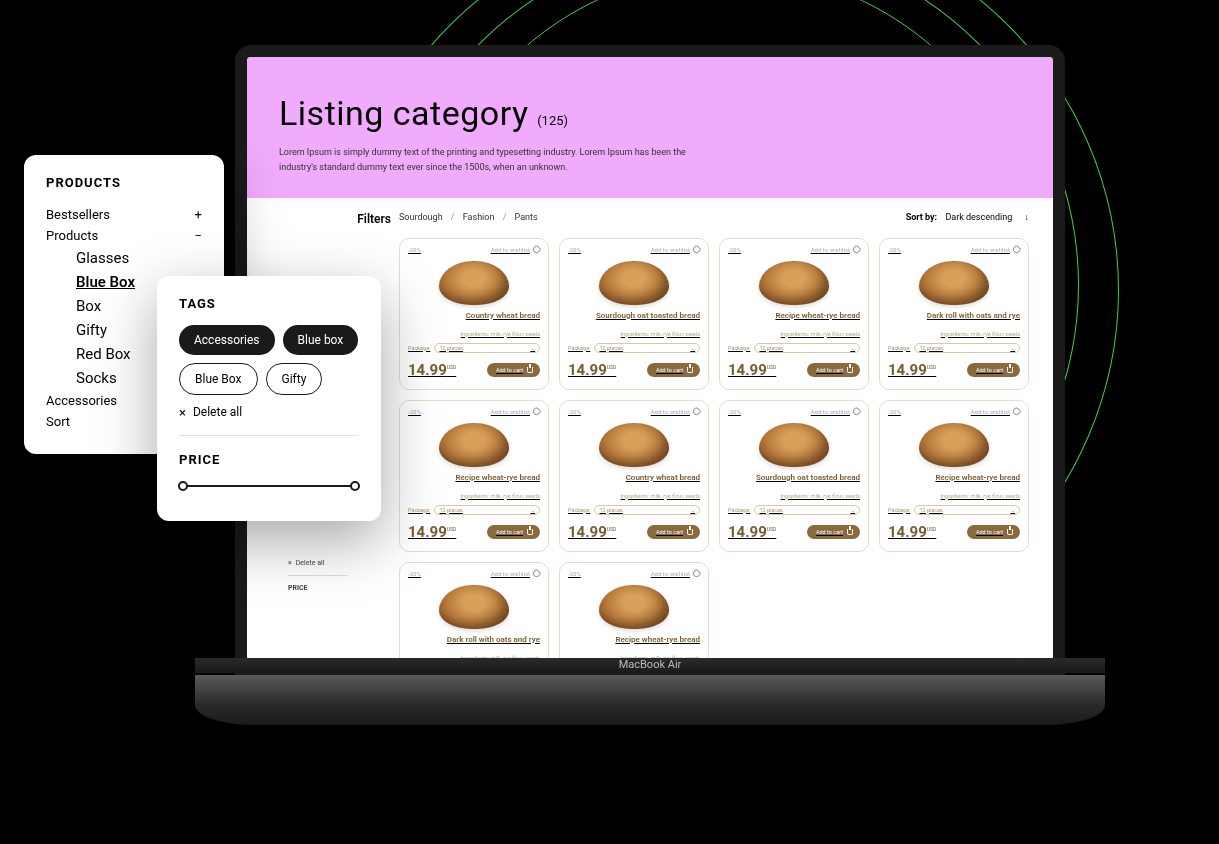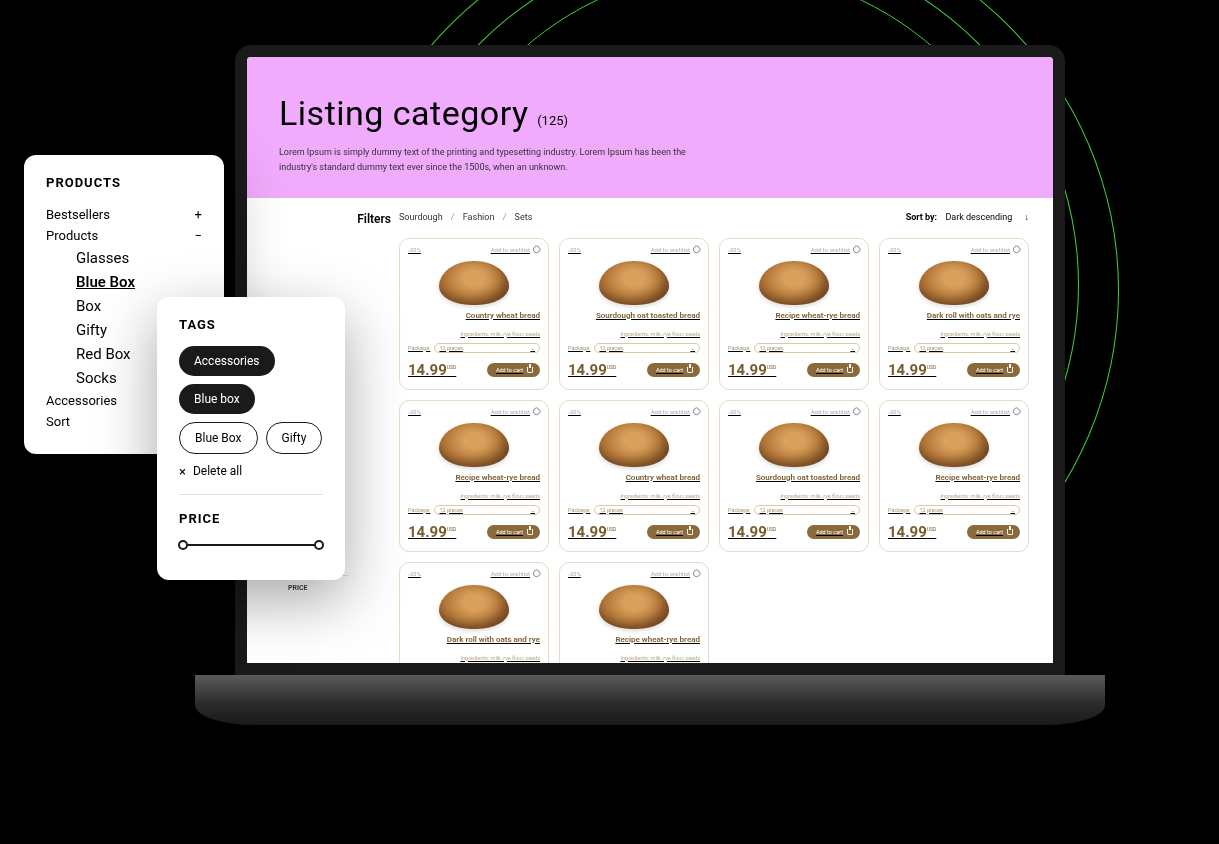--- a/index.html
+++ b/index.html
@@ -197,22 +197,22 @@
   align-items: center;
   padding: 3px 0;
   font-size: 13px;
 }
 .prod-sub { padding-left: 30px; font-size: 15px; padding-top: 3px; padding-bottom: 3px; }
 .prod-sub.active { text-decoration: underline; font-weight: 600; }
 
 
 .tags-panel {
   left: 157px;
-  top: 297px;
-  width: 188px;
+  top: 276px;
+  width: 224px;
 }
 .chips { display: flex; flex-wrap: wrap; gap: 8px; margin-bottom: 10px; }
 .chip {
   padding: 8px 15px;
   border-radius: 20px;
   font-size: 12px;
 }
 .chip.active { background: #1a1a1a; color: #fff; }
 .chip.inactive { border: 1.5px solid #1a1a1a; background: #fff; }
 
@@ -271,21 +271,21 @@
       </div>
       <div class="content">
         <div class="filters-label">Filters</div>
         <div class="main-area">
           <div class="breadcrumb-row">
             <div class="breadcrumb">
               <span>Sourdough</span>
               <span class="sep">/</span>
               <span>Fashion</span>
               <span class="sep">/</span>
-              <span>Sets</span>
+              <span>Pants</span>
             </div>
             <div class="sortby">
               <strong>Sort by:</strong>
               <span>Dark descending</span>
               <span class="arrow">↓</span>
             </div>
           </div>
           <div class="grid" id="grid">
               <div class="card">
     <div class="card-top">
@@ -485,20 +485,21 @@
     <div class="price-row">
       <span class="price">14.99<sup>USD</sup></span>
       <span class="addcart">Add to cart<span class="bag"></span></span>
     </div>
               </div>
             </div>
         </div>
       </div>
     </div>
   </div>
+  <div class="laptop-label">MacBook Air</div>
   <div class="laptop-base"></div>
 </div>
 
 <div class="mini-side">
   <div class="del">
       <span>×</span>
       <span>Delete all</span>
     </div>
   <div style="height:1px;background:#ddd;width:60px;margin:8px 0"></div>
   <div style="font-weight:700">PRICE</div>

